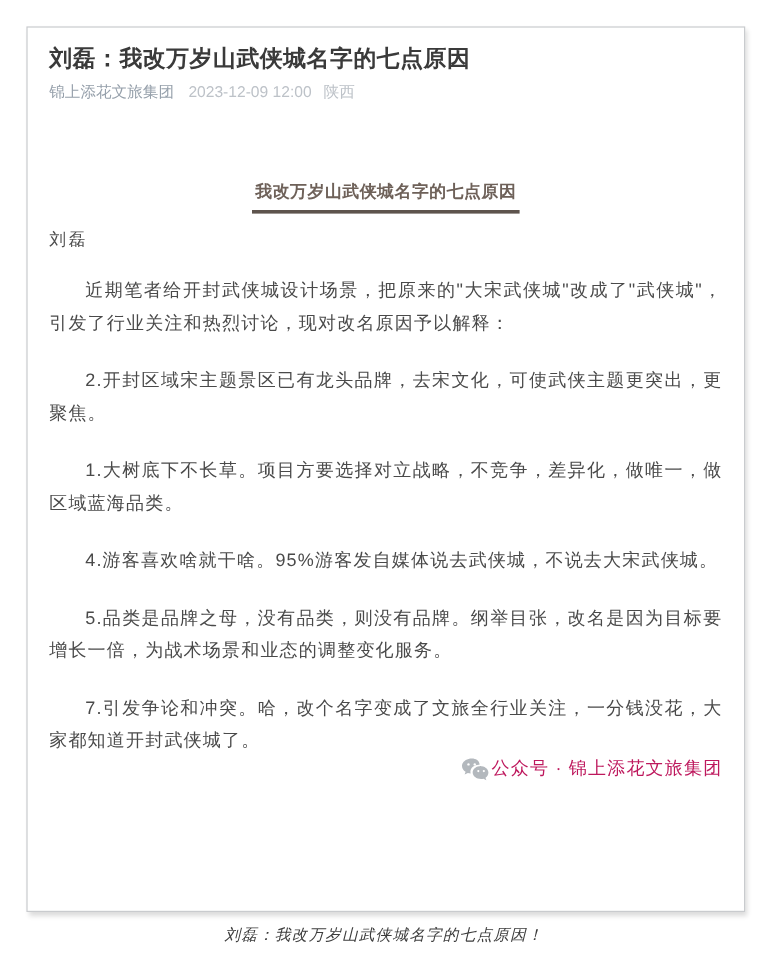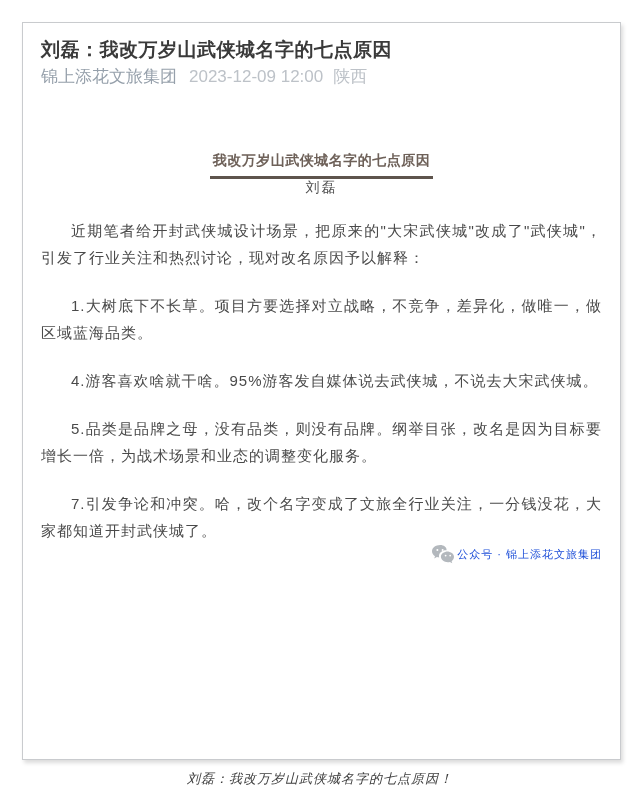--- a/index.html
+++ b/index.html
@@ -31,21 +31,21 @@
   .page-title {
     margin: 0;
     font-size: 19px;
     line-height: 26px;
     font-weight: bold;
     color: #3a3a3a;
     letter-spacing: 0.5px;
   }
   .meta {
     margin-top: 6px;
-    font-size: 17px;
+    font-size: 13px;
     line-height: 16px;
     color: #bdc2c8;
   }
   .meta .account {
     color: #96a0ab;
     margin-right: 12px;
   }
   .meta .time {
     margin-right: 10px;
   }
@@ -56,21 +56,22 @@
   .article-heading {
     display: inline-block;
     font-size: 14px;
     font-weight: bold;
     color: #6e6159;
     letter-spacing: 0.5px;
     padding: 0 3px 6px 3px;
     border-bottom: 3px solid #5e544d;
   }
   .author {
-    text-align: center;
+    text-align: left;
+    margin-top: 13px;
     font-size: 14px;
     color: #4f4f4f;
     letter-spacing: 2px;
   }
   .body-p {
     margin: 21px 0 0 0;
     font-size: 15px;
     line-height: 27px;
     color: #4a4a4a;
     text-indent: 2em;
@@ -78,23 +79,23 @@
     letter-spacing: 1px;
   }
   .body-p.first {
     margin-top: 20px;
   }
   .article-footer {
     margin-top: 0px;
     display: flex;
     justify-content: flex-end;
     align-items: center;
-    font-size: 11px;
+    font-size: 15px;
     line-height: 18px;
-    color: #1d4ed8;
+    color: #be185d;
     letter-spacing: 1px;
   }
   .wechat-icon-svg {
     display: inline-block;
     width: 26px;
     height: 20px;
     flex: 0 0 auto;
   }
   .caption {
     position: absolute;
@@ -121,20 +122,21 @@
       <span class="account">锦上添花文旅集团</span><span class="time">2023-12-09 12:00</span><span class="location">陕西</span>
     </div>
 
     <div class="heading-wrap">
       <span class="article-heading">我改万岁山武侠城名字的七点原因</span>
     </div>
 
     <div class="author">刘磊</div>
 
     <p class="body-p first">近期笔者给开封武侠城设计场景，把原来的"大宋武侠城"改成了"武侠城"，引发了行业关注和热烈讨论，现对改名原因予以解释：</p>
+    <p class="body-p">2.开封区域宋主题景区已有龙头品牌，去宋文化，可使武侠主题更突出，更聚焦。</p>
     <p class="body-p">1.大树底下不长草。项目方要选择对立战略，不竞争，差异化，做唯一，做区域蓝海品类。</p>
     <p class="body-p">4.游客喜欢啥就干啥。95%游客发自媒体说去武侠城，不说去大宋武侠城。</p>
     <p class="body-p">5.品类是品牌之母，没有品类，则没有品牌。纲举目张，改名是因为目标要增长一倍，为战术场景和业态的调整变化服务。</p>
     <p class="body-p">7.引发争论和冲突。哈，改个名字变成了文旅全行业关注，一分钱没花，大家都知道开封武侠城了。</p>
 
     <div class="article-footer">
       <svg class="wechat-icon-svg" viewBox="0 0 26 20" xmlns="http://www.w3.org/2000/svg">
         <g fill="#b3b8bd">
           <path d="M9.2 1C4.7 1 1 3.8 1 7.3c0 2 1.2 3.7 3 4.9l-.8 2.3 2.7-1.4c.7.2 1.5.3 2.3.4-.1-.4-.2-.9-.2-1.3 0-3.3 3.2-5.9 7.1-5.9h.5C15.8 3.1 12.8 1 9.2 1z"></path>
           <path d="M16.9 7.4c-3.9 0-7 2.4-7 5.4 0 3 3.1 5.4 7 5.4.7 0 1.4-.1 2-.2l2.4 1.2-.7-2c1.5-1 2.4-2.6 2.4-4.4 0-3-3.2-5.4-7.1-5.4z"></path>

